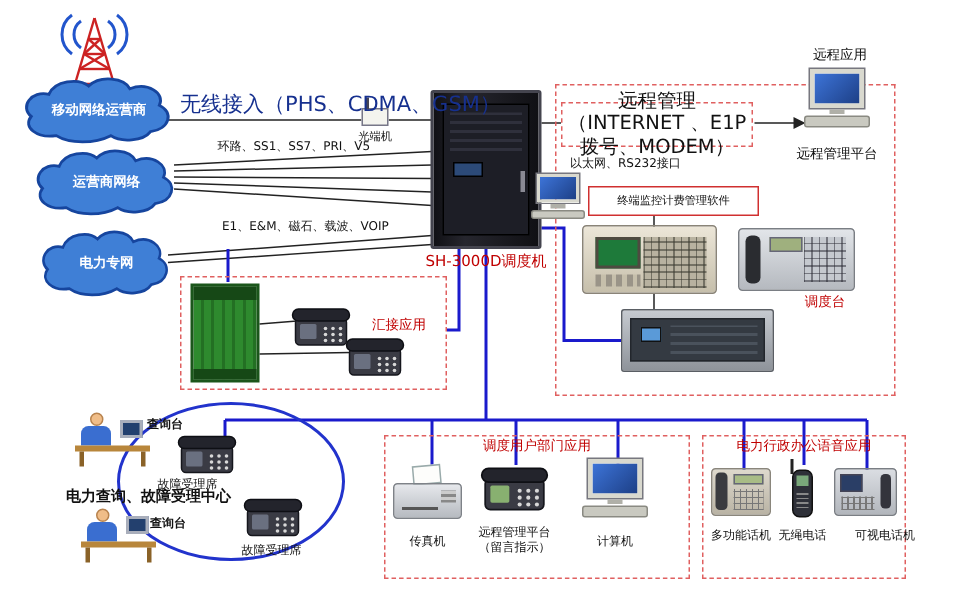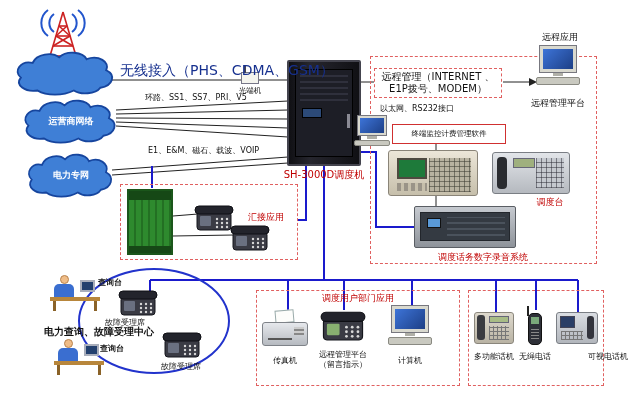--- a/index.html
+++ b/index.html
@@ -139,20 +139,21 @@
       <line x1="31" y1="18" x2="42" y2="28"></line>
         <line x1="39" y1="18" x2="28" y2="28"></line>
       <line x1="28" y1="28" x2="45" y2="38"></line>
         <line x1="42" y1="28" x2="25" y2="38"></line>
     </g>
   </svg>
 
   <svg class="icon" style="left:12px;top:50px;" width="108" height="46" viewBox="0 0 110 50" preserveAspectRatio="none">
     <path d="M26,44 C13,46 3,38 9,30 C1,23 9,11 21,14 C25,4 41,2 48,8 C56,0 72,2 76,10 C88,5 100,13 96,22 C106,27 103,39 90,41 C85,48 70,49 63,44 C52,50 35,50 26,44 Z" fill="#3f7fd6" stroke="#16459e" stroke-width="2"></path>
   </svg>
+  <div class="cloud-lbl" style="left:12px;top:50px;width:108px;height:46px;">移动网络运营商</div>
 
   <svg class="icon" style="left:20px;top:98px;" width="102" height="46" viewBox="0 0 110 50" preserveAspectRatio="none">
     <path d="M26,44 C13,46 3,38 9,30 C1,23 9,11 21,14 C25,4 41,2 48,8 C56,0 72,2 76,10 C88,5 100,13 96,22 C106,27 103,39 90,41 C85,48 70,49 63,44 C52,50 35,50 26,44 Z" fill="#3f7fd6" stroke="#16459e" stroke-width="2"></path>
   </svg>
   <div class="cloud-lbl" style="left:20px;top:98px;width:102px;height:46px;text-align:center;">运营商网络</div>
 
   <svg class="icon" style="left:24px;top:152px;" width="94" height="46" viewBox="0 0 110 50" preserveAspectRatio="none">
     <path d="M26,44 C13,46 3,38 9,30 C1,23 9,11 21,14 C25,4 41,2 48,8 C56,0 72,2 76,10 C88,5 100,13 96,22 C106,27 103,39 90,41 C85,48 70,49 63,44 C52,50 35,50 26,44 Z" fill="#3f7fd6" stroke="#16459e" stroke-width="2"></path>
   </svg>
   <div class="cloud-lbl" style="left:24px;top:152px;width:94px;height:46px;">电力专网</div>
@@ -169,21 +170,21 @@
     <div class="cab-door">
       <div class="cab-vent"></div>
       <div class="cab-scr"></div>
       <div class="cab-handle"></div>
     </div>
   </div>
   <div class="lbl red ctr" style="left:247px;top:169px;width:154px;font-size:10px;">SH-3000D调度机</div>
 
   <div class="dash" style="left:370px;top:56px;width:227px;height:208px;"></div>
   <div class="dash" style="left:374px;top:68px;width:128px;height:30px;display:flex;align-items:center;justify-content:center;">
-    <div class="lbl wrap ctr" style="position:static;font-size:10px;">远程管理（INTERNET 、E1P拨号、MODEM）</div>
+    <div class="lbl wrap ctr" style="position:static;font-size:13px;">远程管理（INTERNET 、E1P拨号、MODEM）</div>
   </div>
 
   <div class="lbl ctr" style="left:528px;top:32px;width:64px;font-size:9px;">远程应用</div>
   <div class="pc" style="left:536px;top:46px;">
     <div class="scr"></div>
       <div class="stand"></div>
       <div class="kb"></div>
   </div>
   <div class="lbl ctr" style="left:516px;top:98px;width:84px;font-size:9px;">远程管理平台</div>
 
@@ -208,21 +209,20 @@
     <div class="c2keys"></div>
   </div>
   <div class="lbl red ctr" style="left:518px;top:197px;width:64px;font-size:9px;">调度台</div>
 
   <div class="icon rack" style="left:414px;top:206px;width:102px;height:42px;">
     <div class="rack-front">
       <div class="rack-scr"></div>
       <div class="rack-slots"></div>
     </div>
   </div>
-  <div class="lbl red ctr" style="left:408px;top:252px;width:150px;font-size:9px;">调度话务数字录音系统</div>
 
   <div class="dash" style="left:120px;top:184px;width:178px;height:76px;"></div>
   <div class="icon pbx" style="left:127px;top:189px;width:46px;height:66px;">
     <div class="pbx-top"></div>
     <div class="pbx-bot"></div>
   </div>
   <svg class="icon" style="left:194px;top:203px;" width="40" height="30" viewBox="0 0 40 30">
     <rect x="3" y="9" width="34" height="18" rx="3" fill="#3a3b44" stroke="#15161c"></rect>
     <rect x="1" y="3" width="38" height="8" rx="4" fill="#23242c" stroke="#0e0f14"></rect>
     <rect x="6" y="13" width="11" height="10" rx="1" fill="#6a7080"></rect>
@@ -341,35 +341,36 @@
     <span>（留言指示）</span>
   </div>
   <div class="pc" style="left:388px;top:306px;">
     <div class="scr"></div>
       <div class="stand"></div>
       <div class="kb"></div>
   </div>
   <div class="lbl ctr" style="left:388px;top:356px;width:44px;">计算机</div>
 
   <div class="dash" style="left:468px;top:290px;width:136px;height:96px;"></div>
+  <div class="lbl red ctr" style="left:468px;top:293px;width:136px;font-size:9px;">电力行政办公语音应用</div>
   <div class="icon mphone" style="left:474px;top:312px;">
     <div class="mp-body"></div>
     <div class="mp-hand"></div>
     <div class="mp-disp"></div>
     <div class="mp-keys"></div>
   </div>
   <div class="lbl ctr" style="left:468px;top:352px;width:52px;">多功能话机</div>
   <div class="icon cordless" style="left:524px;top:306px;">
     <div class="cl-ant"></div>
     <div class="cl-body"></div>
     <div class="cl-scr"></div>
     <div class="cl-keys"></div>
   </div>
   <div class="lbl ctr" style="left:512px;top:352px;width:46px;">无绳电话</div>
   <div class="icon vphone" style="left:556px;top:312px;">
     <div class="vp-body"></div>
     <div class="vp-scr"></div>
     <div class="vp-hand"></div>
     <div class="vp-keys"></div>
   </div>
-  <div class="lbl ctr" style="left:584px;top:352px;width:48px;">可视电话机</div>
+  <div class="lbl ctr" style="left:566px;top:352px;width:48px;">可视电话机</div>
 
 </div>
 
 </body></html>

